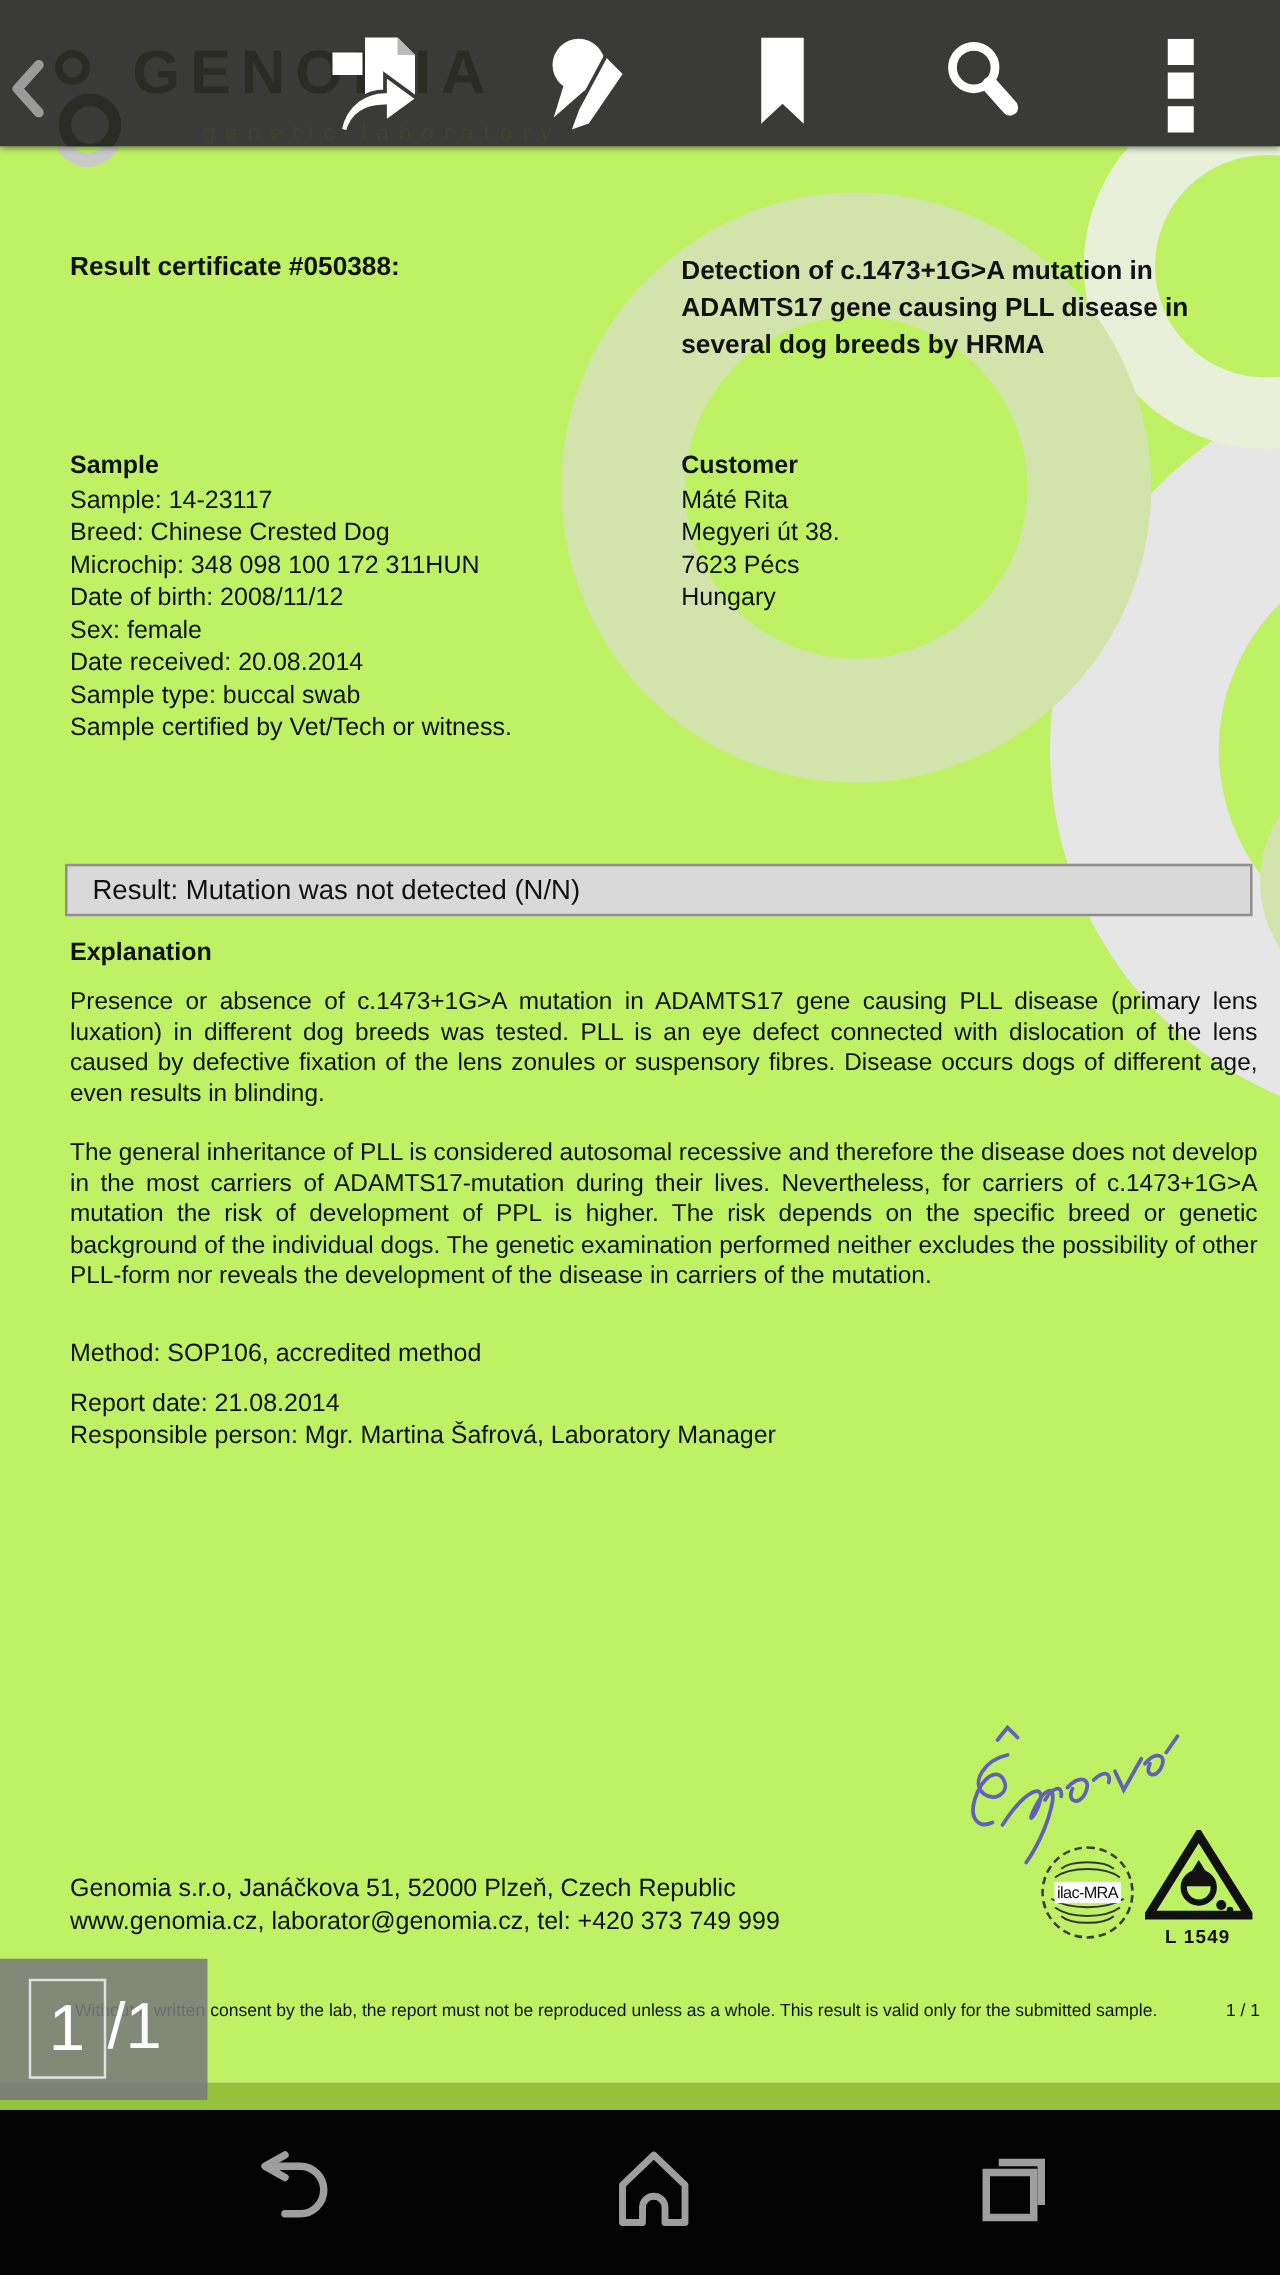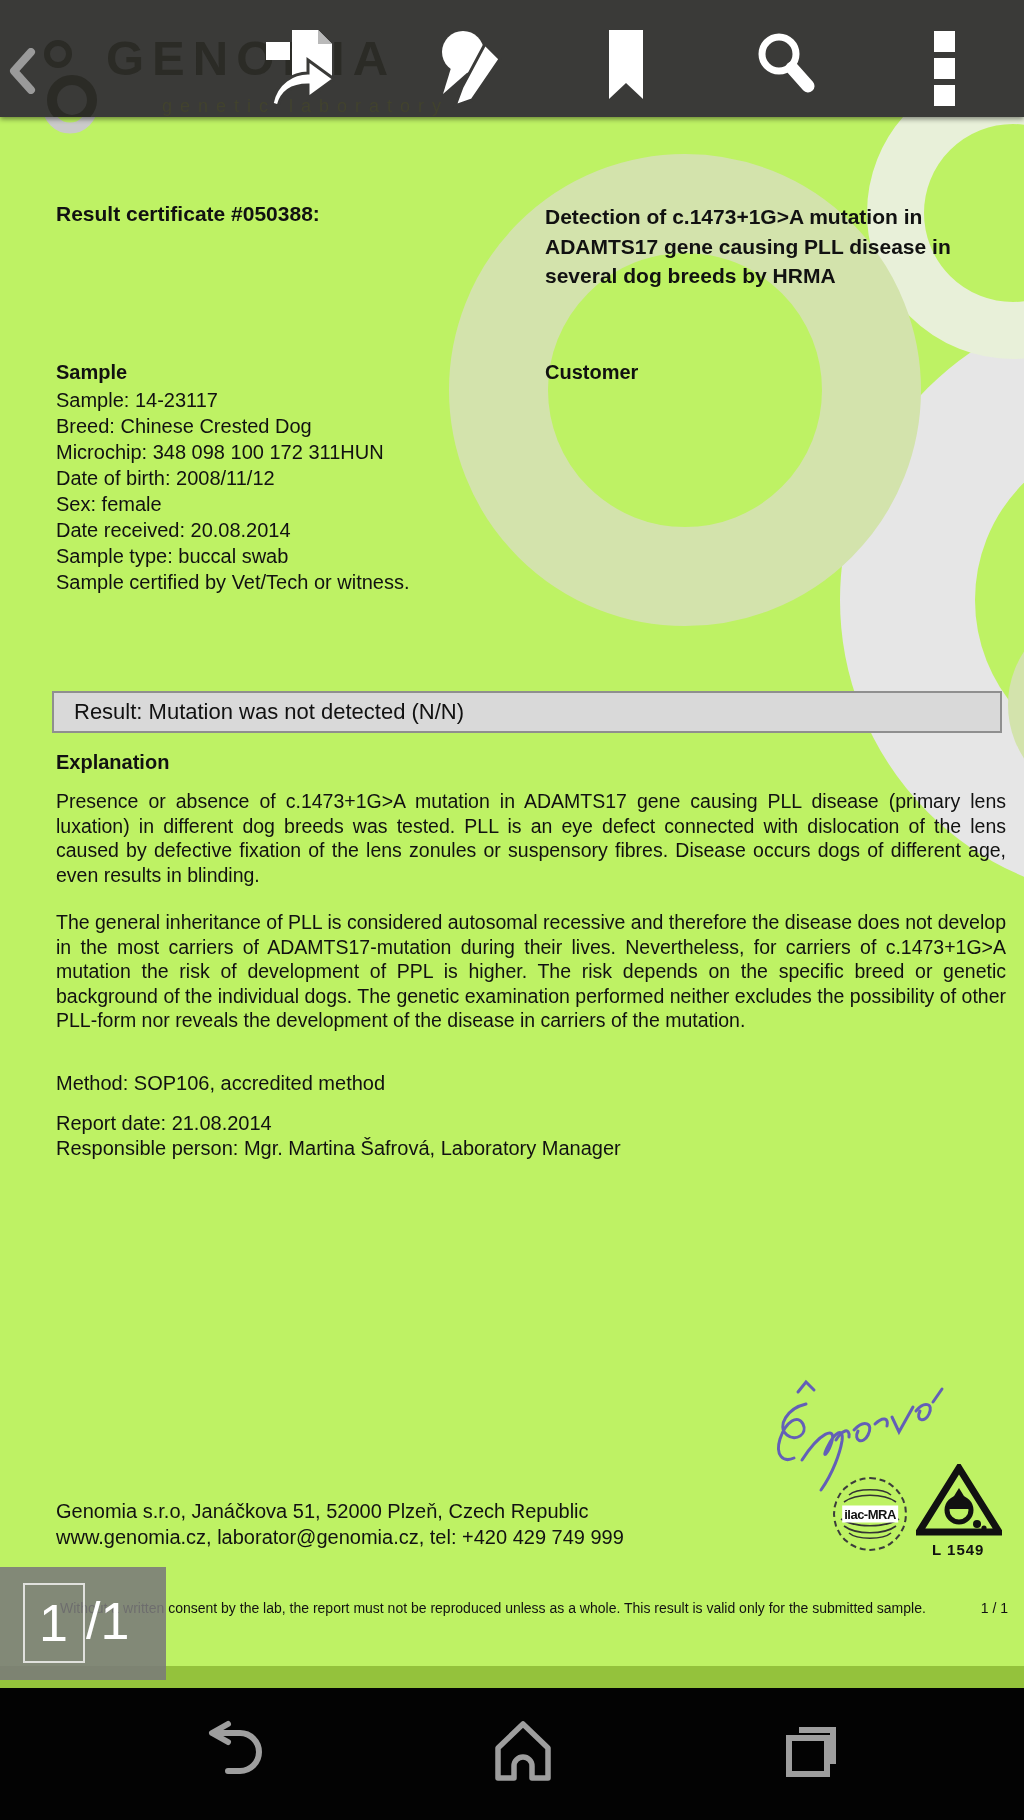--- a/index.html
+++ b/index.html
@@ -24,21 +24,21 @@
   .titleline{line-height:29.5px;font-size:21px;font-weight:bold;white-space:nowrap;}
   .para{width:950px;font-size:19.5px;line-height:24.5px;text-align:justify;}
   #result-box{position:absolute;left:52px;top:574px;width:946px;height:38px;
               background:#d9d9d9;border:2px solid #8f8f8f;}
   #result-box span{display:block;padding-left:20px;font-size:22px;line-height:38px;white-space:nowrap;}
 
   
   #ilac{position:absolute;left:833px;top:1360px;width:70px;height:70px;border:2px dashed #3b3b3b;
         border-radius:50%;}
   #ilac .lbl{position:absolute;left:50%;top:50%;transform:translate(-50%,-50%);background:#fff;
-             padding:1px 2px;font-size:13px;font-weight:bold;letter-spacing:-.5px;white-space:nowrap;}
+             padding:1px 2px;font-size:13px;font-weight:normal;letter-spacing:-.5px;white-space:nowrap;}
   .logo-label{position:absolute;font-weight:bold;font-size:15px;letter-spacing:1px;}
 
   
   #footer-row{position:absolute;left:60px;top:1483px;width:948px;display:flex;
               justify-content:space-between;font-size:14px;white-space:nowrap;}
 
   
   #green-bar{position:absolute;left:0;top:1666px;width:1024px;height:22px;background:#94c23c;z-index:3;}
   #page-overlay{position:absolute;left:0;top:1567px;width:166px;height:113px;
                 background:rgba(122,122,122,.88);z-index:6;}
@@ -76,20 +76,26 @@
       <div class="docline">Breed: Chinese Crested Dog</div>
       <div class="docline">Microchip: 348 098 100 172 311HUN</div>
       <div class="docline">Date of birth: 2008/11/12</div>
       <div class="docline">Sex: female</div>
       <div class="docline">Date received: 20.08.2014</div>
       <div class="docline">Sample type: buccal swab</div>
       <div class="docline">Sample certified by Vet/Tech or witness.</div>
     </div>
 
     <div class="abs bold h20" style="left:545px;top:244px;">Customer</div>
+    <div class="abs" style="left:545px;top:270px;">
+      <div class="docline">Máté Rita</div>
+      <div class="docline">Megyeri út 38.</div>
+      <div class="docline">7623 Pécs</div>
+      <div class="docline">Hungary</div>
+    </div>
 
     <div id="result-box">
       <span>Result: Mutation was not detected (N/N)</span>
     </div>
 
     <div class="abs bold h20" style="left:56px;top:634px;">Explanation</div>
     <div class="abs para" style="left:56px;top:672px;">Presence or absence of c.1473+1G&gt;A mutation in ADAMTS17 gene causing PLL disease (primary lens luxation) in different dog breeds was tested. PLL is an eye defect connected with dislocation of the lens caused by defective fixation of the lens zonules or suspensory fibres. Disease occurs dogs of different age, even results in blinding.</div>
     <div class="abs para" style="left:56px;top:793px;">The general inheritance of PLL is considered autosomal recessive and therefore the disease does not develop in the most carriers of ADAMTS17-mutation during their lives. Nevertheless, for carriers of c.1473+1G&gt;A mutation the risk of development of PPL is higher. The risk depends on the specific breed or genetic background of the individual dogs. The genetic examination performed neither excludes the possibility of other PLL-form nor reveals the development of the disease in carriers of the mutation.</div>
 
     <div class="abs h20" style="left:56px;top:955px;">Method: SOP106, accredited method</div>
@@ -99,21 +105,21 @@
     <svg class="abs" style="left:740px;top:1253px;" width="260" height="125" viewBox="0 0 260 125">
       <g fill="none" stroke="#5a50c0" stroke-width="3" stroke-linecap="round" opacity="0.9">
         <path d="M58,22 l8,-10 l8,8"></path>
         <path d="M66,34 c-18,4 -30,22 -19,31 c9,7 21,-1 16,-11 c-5,-10 -17,-3 -23,15 c-5,16 3,24 14,19"></path>
         <path d="M62,90 c18,-28 34,-34 30,-19 c-3,11 -11,20 -5,7 c8,-17 17,-21 15,-7 c-2,12 -9,32 -21,49"></path>
         <path d="M96,70 c6,-10 14,-13 13,-3 m5,-7 c10,-11 20,-7 14,5 c-5,10 -15,6 -10,-4 m17,-7 c8,-8 14,-6 12,2 m5,-9 l7,15 l14,-25 m3,4 c8,-10 18,-8 13,3 c-4,9 -14,7 -9,-3 m13,-9 l9,-13"></path>
       </g>
     </svg>
 
     <div class="abs h20" style="left:56px;top:1383px;">Genomia s.r.o, Janáčkova 51, 52000 Plzeň, Czech Republic</div>
-    <div class="abs h20" style="left:56px;top:1409px;">www.genomia.cz, laborator@genomia.cz, tel: +420 429 749 999</div>
+    <div class="abs h20" style="left:56px;top:1409px;">www.genomia.cz, laborator@genomia.cz, tel: +420 373 749 999</div>
 
     <div id="ilac">
       <svg width="70" height="70" viewBox="0 0 70 70">
         <g fill="none" stroke="#333" stroke-width="1.6">
           <path d="M14,16 C22,9 48,9 56,16"></path>
           <path d="M9,23 C21,14 49,14 61,23"></path>
           <path d="M14,54 C22,61 48,61 56,54"></path>
           <path d="M9,47 C21,56 49,56 61,47"></path>
           <path d="M6,40 C20,49 50,49 64,40"></path>
         </g>

